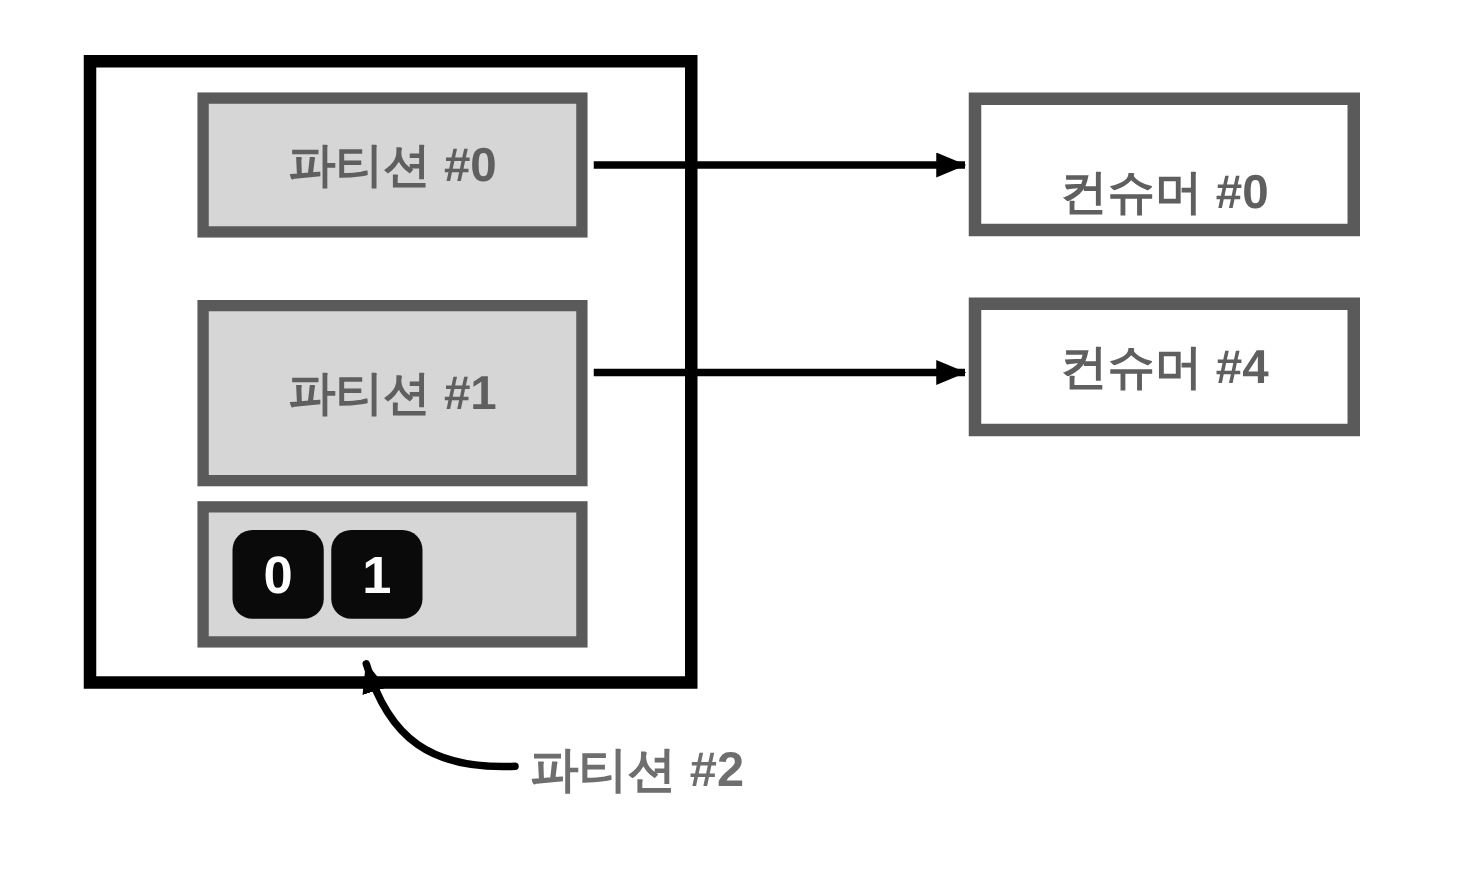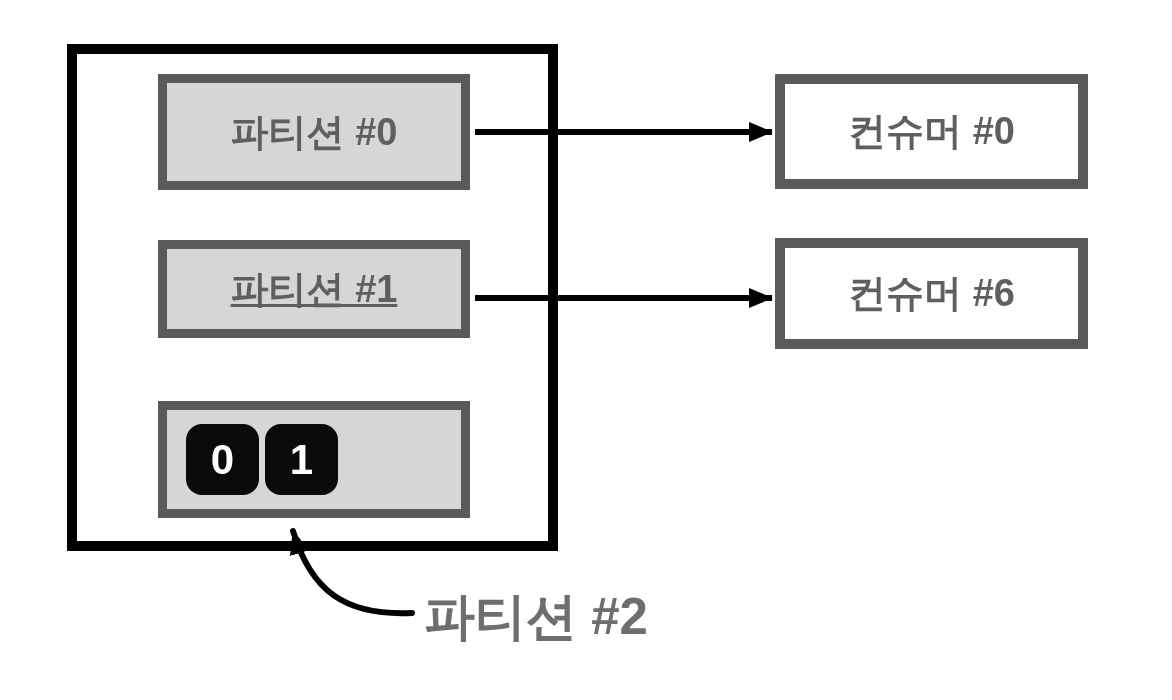--- a/index.html
+++ b/index.html
@@ -41,49 +41,49 @@
     letter-spacing:0;
     color:var(--box-text);
   }
   .partition{
     left:158px;
     width:312px;
     border:9px solid var(--box-border);
     background:var(--box-fill);
   }
   .partition-0{top:74px;height:116px;}
-  .partition-1{top:240px;height:98px;text-decoration:underline;}
+  .partition-1{top:240px;height:149px;}
   .partition-2{top:401px;height:117px;justify-content:flex-start;padding:0 0 0 19px;gap:6px;}
   .consumer{
     left:775px;
     width:313px;
     border:10px solid var(--box-border);
     background:var(--consumer-fill);
   }
-  .consumer-0{top:74px;height:115px;}
+  .consumer-0{top:74px;height:115px;align-items:flex-end;}
   .consumer-1{top:238px;height:111px;}
   .record{
     width:73px;
     height:71px;
     border-radius:16px;
     background:var(--record-fill);
     color:var(--record-text);
     display:flex;
     align-items:center;
     justify-content:center;
     font-size:42px;
     font-weight:700;
   }
   .callout-label{
     position:absolute;
     left:424px;
     top:593px;
     height:48px;
     line-height:48px;
-    font-size:51px;
+    font-size:39px;
     font-weight:700;
     color:var(--callout-text);
     white-space:nowrap;
   }
   svg.arrow-layer{
     position:absolute;
     left:0; top:0;
     width:1172px;
     height:700px;
     pointer-events:none;
@@ -119,21 +119,21 @@
     <div class="record">
       <span>1</span>
     </div>
   </div>
 
   <div class="node consumer consumer-0">
     <span>컨슈머 #0</span>
   </div>
 
   <div class="node consumer consumer-1">
-    <span>컨슈머 #6</span>
+    <span>컨슈머 #4</span>
   </div>
 
   <svg class="arrow-layer" viewBox="0 0 1172 700" xmlns="http://www.w3.org/2000/svg">
     <defs>
       <marker id="ah" markerUnits="userSpaceOnUse" markerWidth="26" markerHeight="20" refX="23" refY="10" orient="auto">
         <path class="arrow-head" d="M0,0 L24,10 L0,20 Z"></path>
       </marker>
     </defs>
     <line class="arrow-line" x1="475" y1="132" x2="772" y2="132" marker-end="url(#ah)"></line>
     <line class="arrow-line" x1="475" y1="298" x2="772" y2="298" marker-end="url(#ah)"></line>

